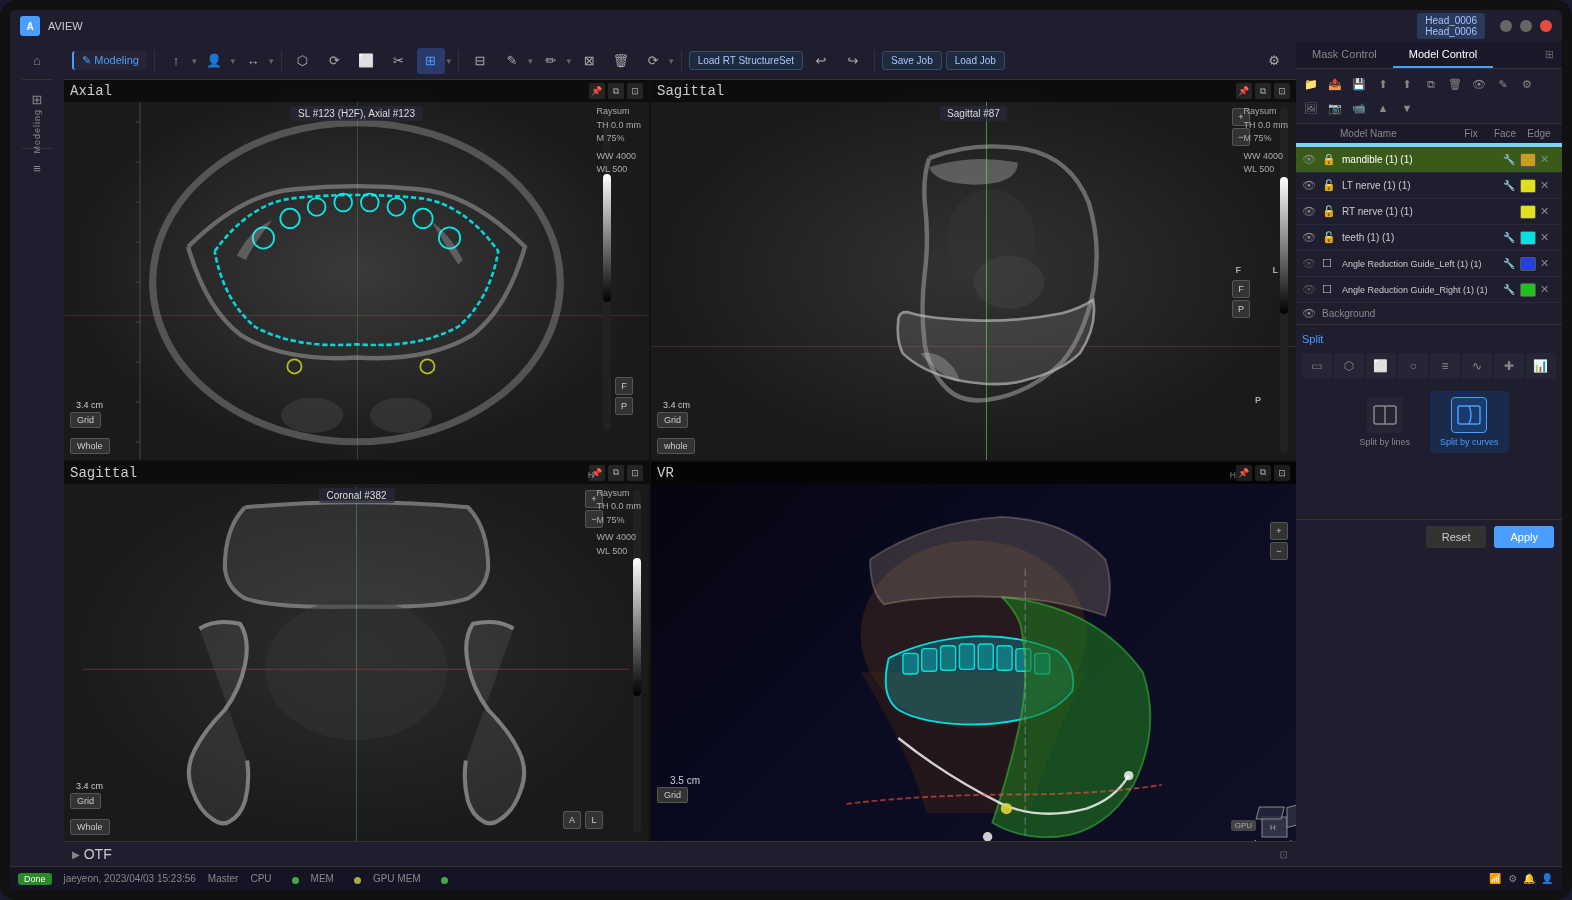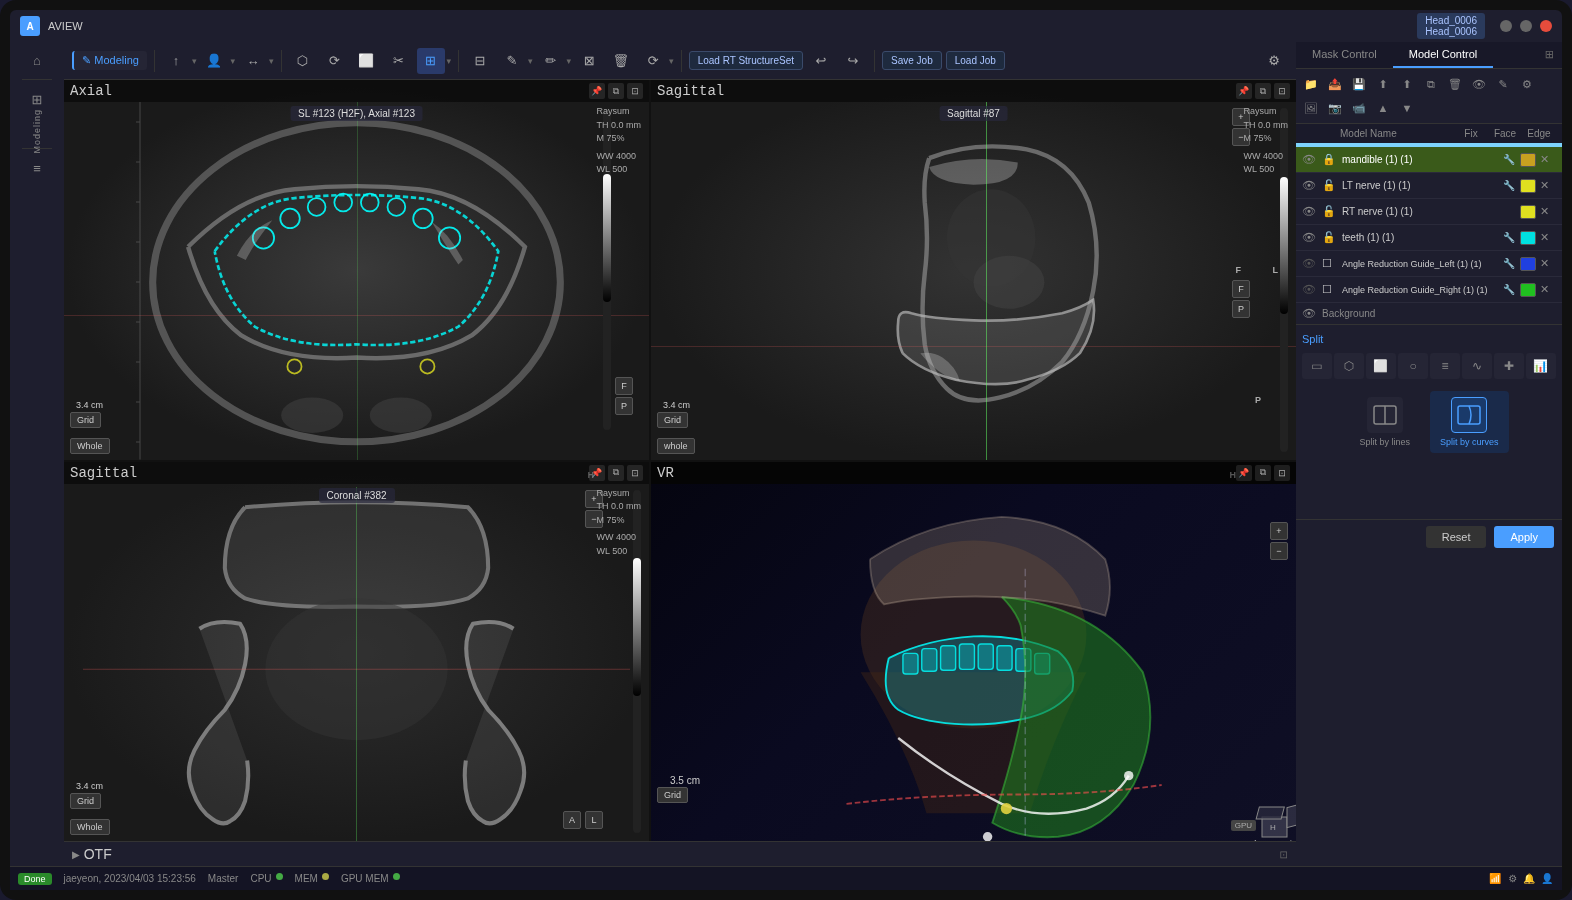--- a/index.html
+++ b/index.html
@@ -373,21 +373,21 @@
       display: flex;
       align-items: center;
       padding: 0 8px;
       gap: 12px;
       font-size: 10px;
       color: #888;
       border-top: 1px solid #333;
       flex-shrink: 0;
     }
     .status-done { background: #2a8a2a; color: #fff; padding: 1px 6px; border-radius: 3px; font-size: 9px; }
-    .status-item { display: flex; align-items: flex-start; gap: 4px; }
+    .status-item { display: flex; align-items: flex-end; gap: 20px; }
     .status-dot { width: 7px; height: 7px; border-radius: 50%; background: #4a4; }
     .status-dot-amber { background: #aa4; }
     
     .orient-label {
       position: absolute;
       color: #aaa;
       font-size: 9px;
       font-weight: bold;
     }
     .depth-info-bar {

